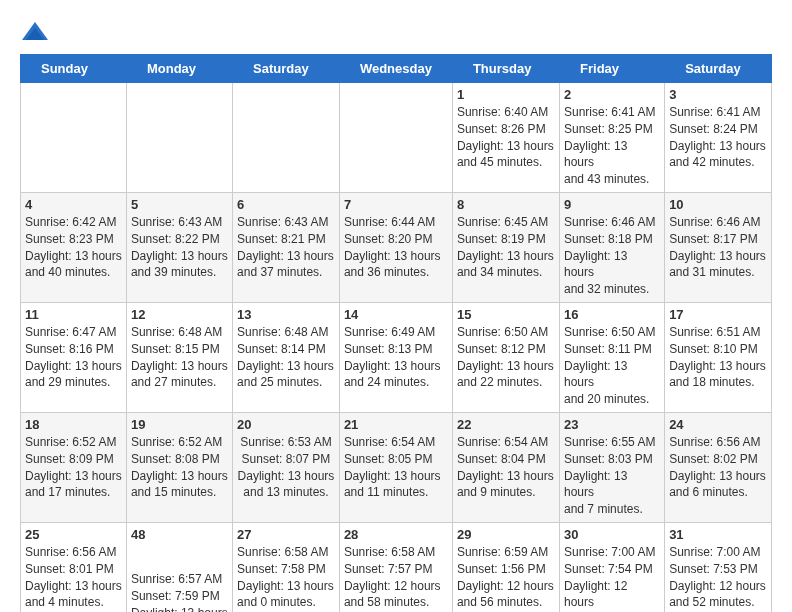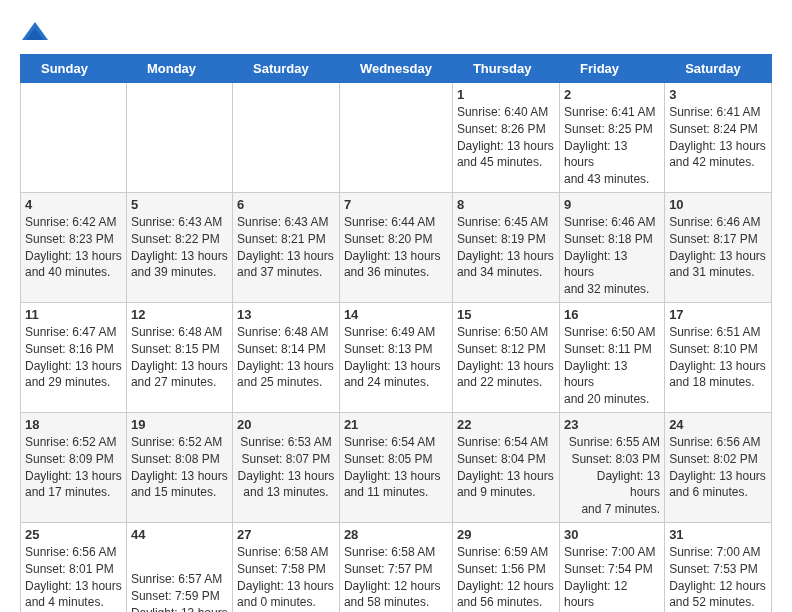--- a/index.html
+++ b/index.html
@@ -278,21 +278,21 @@
         </td>
         <td>
           <div class="day-number">22</div>
           <div class="day-info" style="white-space: pre-line;">Sunrise: 6:54 AM
 Sunset: 8:04 PM
 Daylight: 13 hours
 and 9 minutes.</div>
         </td>
         <td>
           <div class="day-number">23</div>
-          <div class="day-info" style="white-space: pre-line; text-align: right;">Sunrise: 6:55 AM
+          <div class="day-info" style="white-space: pre-line;">Sunrise: 6:55 AM
 Sunset: 8:03 PM
 Daylight: 13 hours
 and 7 minutes.</div>
         </td>
         <td>
           <div class="day-number">24</div>
           <div class="day-info" style="white-space: pre-line;">Sunrise: 6:56 AM
 Sunset: 8:02 PM
 Daylight: 13 hours
 and 6 minutes.</div>
@@ -300,21 +300,21 @@
       </tr>
       <tr>
         <td>
           <div class="day-number">25</div>
           <div class="day-info" style="white-space: pre-line;">Sunrise: 6:56 AM
 Sunset: 8:01 PM
 Daylight: 13 hours
 and 4 minutes.</div>
         </td>
         <td>
-          <div class="day-number">44</div>
+          <div class="day-number">48</div>
           <div class="day-info" style="white-space: pre-line; margin-top: 29px;">Sunrise: 6:57 AM
 Sunset: 7:59 PM
 Daylight: 13 hours
 and 2 minutes.</div>
         </td>
         <td>
           <div class="day-number">27</div>
           <div class="day-info" style="white-space: pre-line;">Sunrise: 6:58 AM
 Sunset: 7:58 PM
 Daylight: 13 hours

